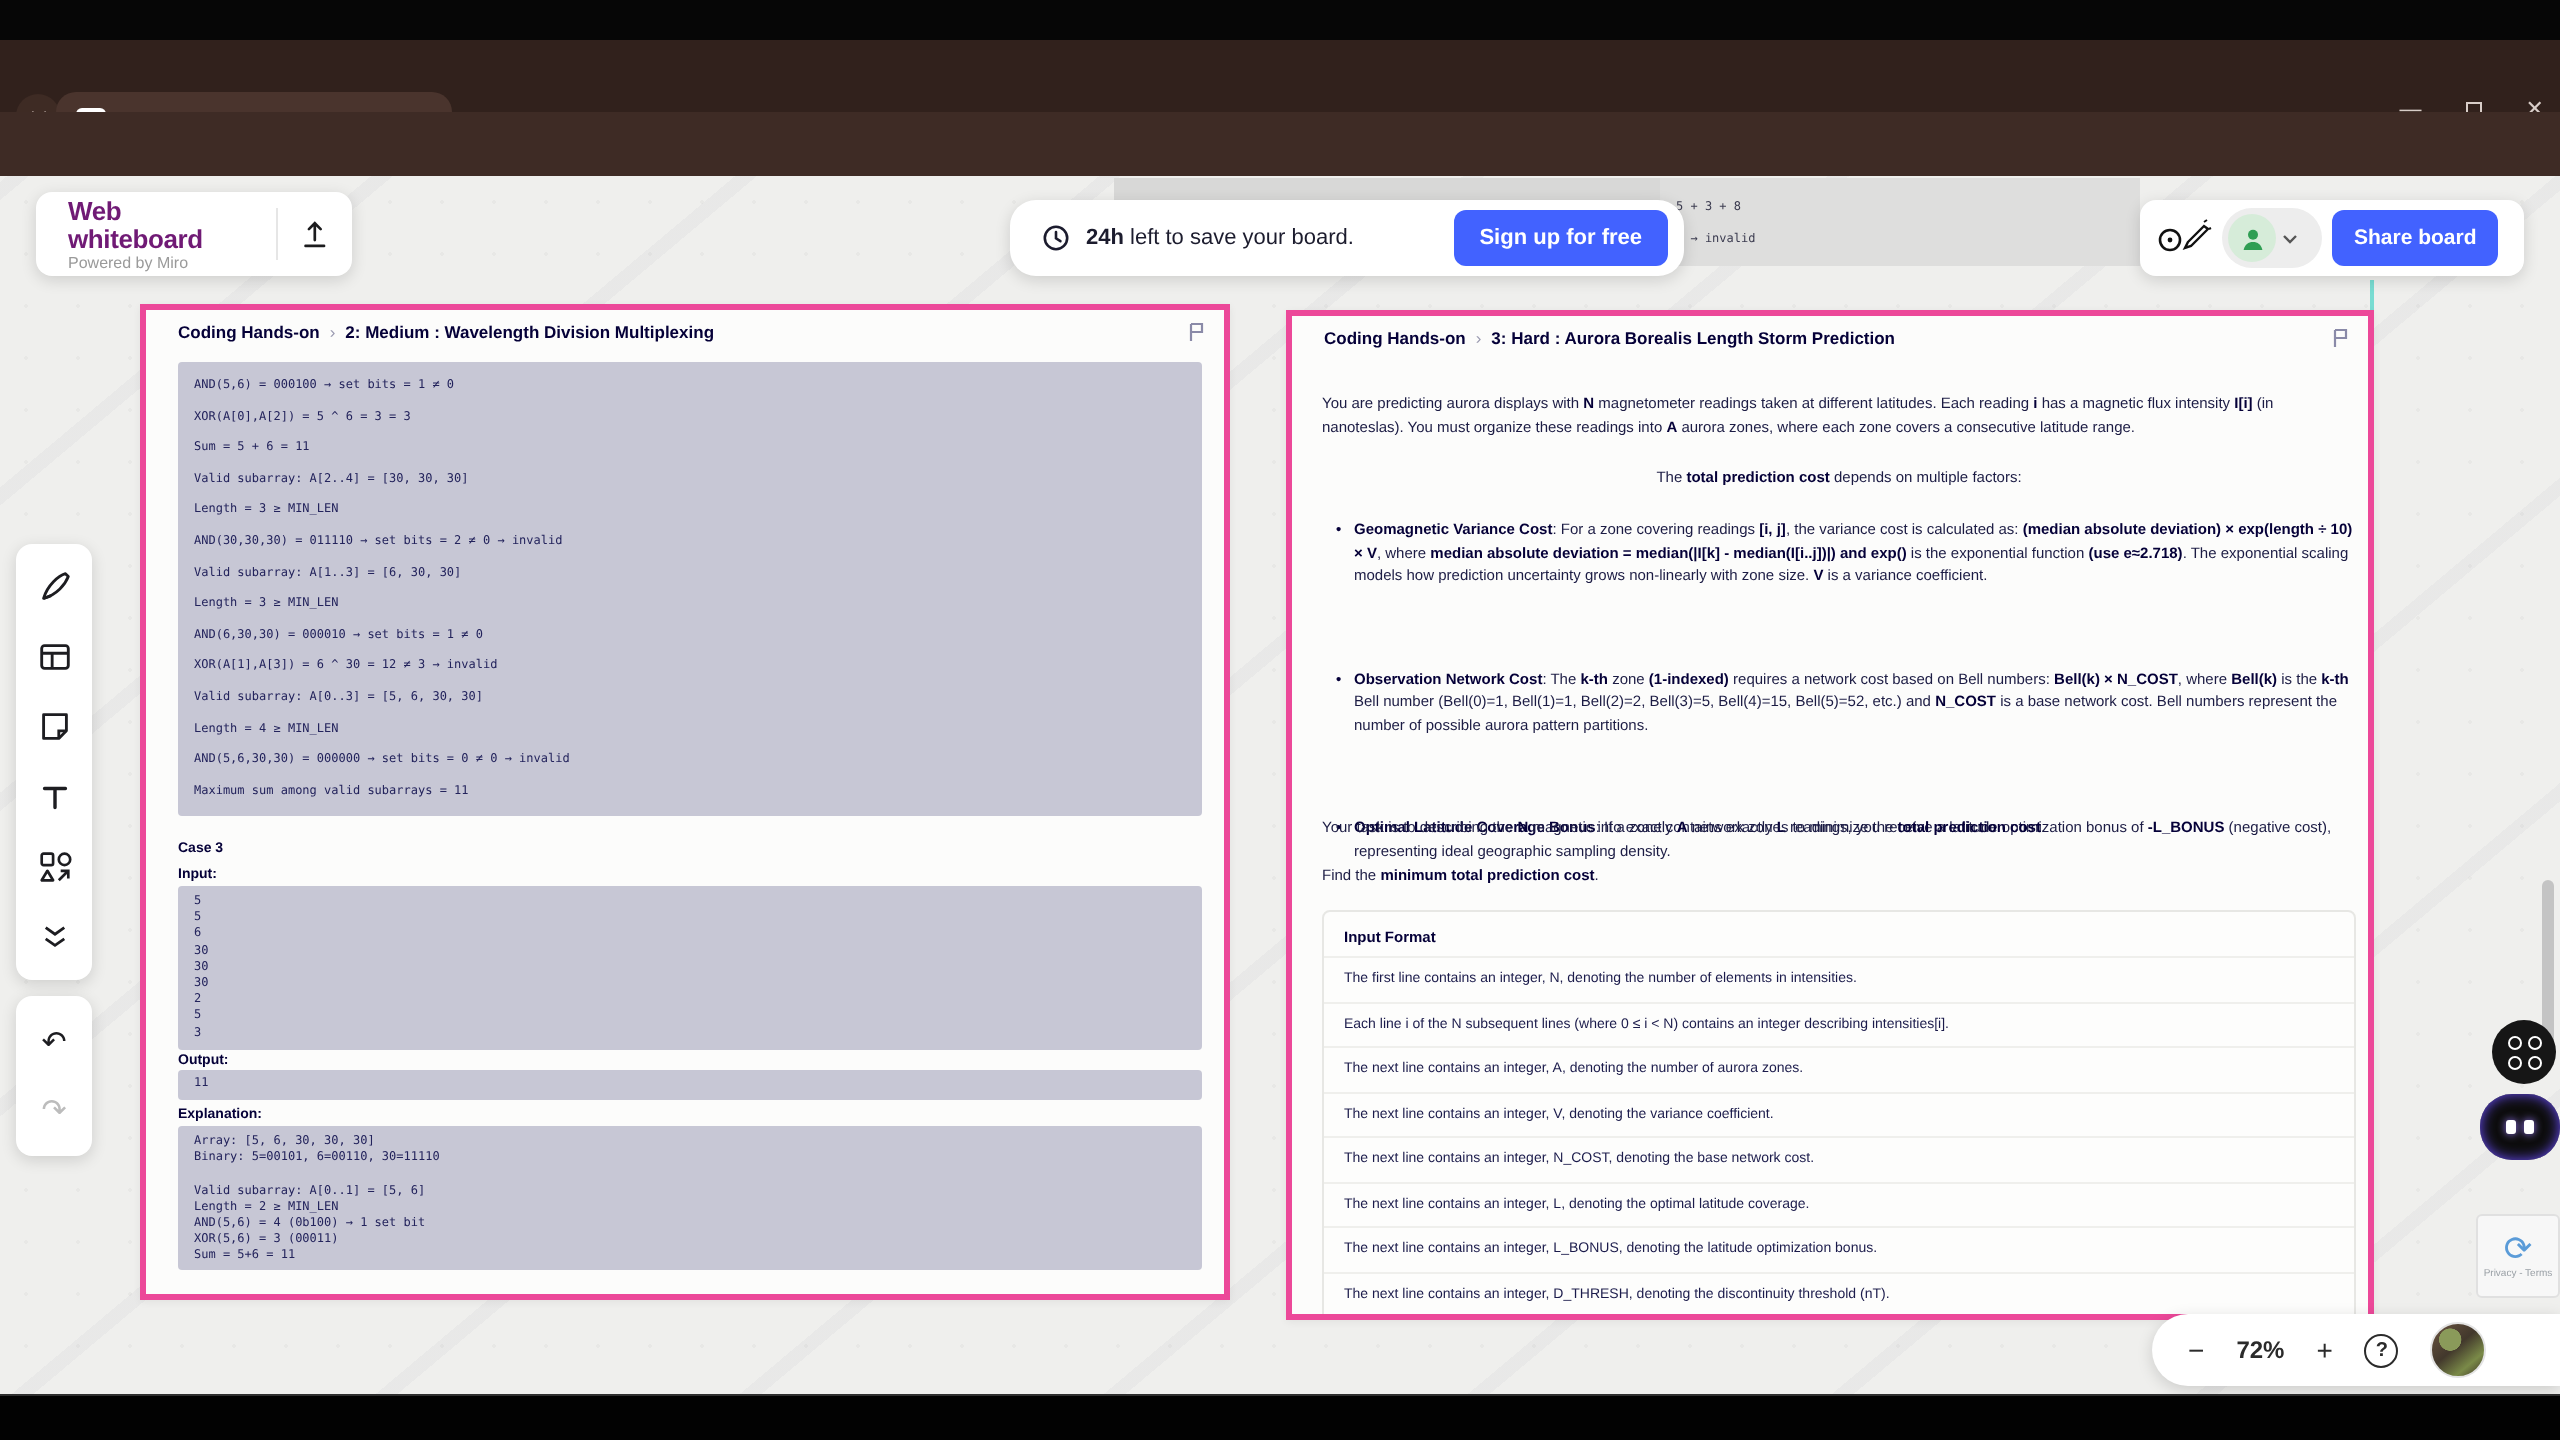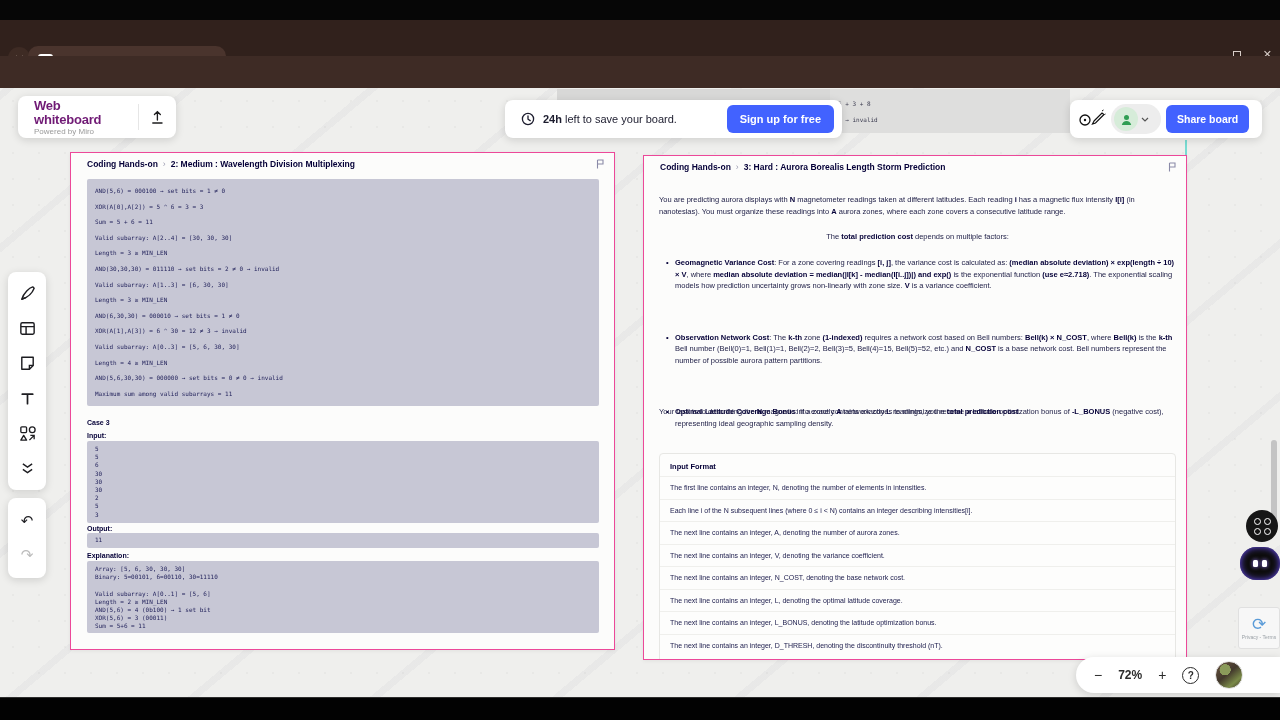--- a/index.html
+++ b/index.html
@@ -46,33 +46,33 @@
   .grey-band .lighter { position:absolute; left:273px; top:0; width:240px; height:44px; background:#dededd; }
   .grey-band .snippet { position:absolute; left:281px; top:7px; font-family:"DejaVu Sans Mono", monospace; font-size:6px; line-height:16px; color:#3c3c50; white-space:pre; }
 
   .card { background:#fff; border-radius:8px; box-shadow:0 2px 8px rgba(0,0,0,0.14); }
 
   .logo-card { position:absolute; left:18px; top:96px; width:158px; height:42px; display:flex; align-items:center; padding:0 10px 0 16px; }
   .logo-title { font-size:13px; font-weight:700; color:#701a75; letter-spacing:-0.2px; line-height:14px; }
   .logo-sub { font-size:8px; color:#9a9a9a; }
   .logo-divider { width:1px; height:26px; background:#e6e6e6; margin:0 10px 0 8px; }
 
-  .center-card { position:absolute; left:505px; top:100px; width:337px; height:38px; display:flex; align-items:center; padding:0 8px 0 16px; }
+  .center-card { position:absolute; left:505px; top:100px; width:337px; height:38px; display:flex; align-items:center; padding:0 8px 0 16px;border-radius:13px; }
   .notice { font-size:11px; color:#1c1c2e; margin-left:8px; white-space:nowrap; }
   .notice b { font-weight:700; }
   .btn-blue { background:#4262ff; color:#fff; font-weight:700; border:none; border-radius:6px; height:28px; display:flex; align-items:center; justify-content:center; font-family:"Liberation Sans",sans-serif; }
   .signup-btn { font-size:11px; padding:0 13px; margin-left:auto; }
 
   .right-card { position:absolute; left:1070px; top:100px; width:192px; height:38px; display:flex; align-items:center; padding:0 6px 0 8px; gap:5px; }
   .avatar-pill { width:50px; height:30px; border-radius:15px; background:#ededed; display:flex; align-items:center; padding:0 5px 0 3px; gap:3px; }
   .green-avatar { width:24px; height:24px; border-radius:50%; background:#d6ecd9; display:flex; align-items:center; justify-content:center; }
   .share-btn { font-size:10.5px; padding:0 11px; }
 
   
-  .frame { position:absolute; background:#fcfcfb; border:1px solid #ec4899; box-shadow:0 1px 4px rgba(0,0,0,0.06); overflow:hidden; }
+  .frame { position:absolute; background:#fcfcfb; border:3px solid #ec4899; box-shadow:0 1px 4px rgba(0,0,0,0.06); overflow:hidden; }
   .frame-left { left:70px; top:152px; width:545px; height:498px; }
   .frame-right { left:643px; top:155px; width:544px; height:505px; }
   .frame-titlebar { position:absolute; left:0; top:0; right:0; height:21px; display:flex; align-items:center; padding:0 9px 0 16px; }
   .crumb { font-size:8.5px; font-weight:700; color:#050038; white-space:nowrap; }
   .crumb-sep { font-size:8.5px; color:#9a9ab0; margin:0 5px; }
   .frame-title { font-size:8.5px; font-weight:700; color:#050038; white-space:nowrap; }
   .frame-flag { margin-left:auto; }
 
   .codeblock { position:absolute; background:#c7c7d5; border-radius:2px; padding:4px 8px; overflow:hidden; }
   .codeblock .cl { font-family:"DejaVu Sans Mono", monospace; color:#23235c; white-space:pre; }
@@ -258,20 +258,21 @@
         <path d="M1.5 1v8.5M1.5 1h5.5v4H1.5" stroke="#8a8aa8" stroke-width="1.1" fill="none"></path>
       </svg>
     </div>
     <div class="rf-text" style="top:38px;"><span>You are predicting aurora displays with </span><b>N</b><span> magnetometer readings taken at different latitudes. Each reading </span><b>i</b><span> has a magnetic flux intensity </span><b>I[i]</b><span> (in nanoteslas). You must organize these readings into </span><b>A</b><span> aurora zones, where each zone covers a consecutive latitude range.</span></div>
     <div class="rf-text" style="top:75px;text-align:center;"><span>The </span><b>total prediction cost</b><span> depends on multiple factors:</span></div>
     <div class="rf-text rf-bullet" style="top:101px;"><b>Geomagnetic Variance Cost</b><span>: For a zone covering readings </span><b>[i, j]</b><span>, the variance cost is calculated as: </span><b>(median absolute deviation) × exp(length ÷ 10) × V</b><span>, where </span><b>median absolute deviation = median(|I[k] - median(I[i..j])|) and exp()</b><span> is the exponential function </span><b>(use e≈2.718)</b><span>. The exponential scaling models how prediction uncertainty grows non-linearly with zone size. </span><b>V</b><span> is a variance coefficient.</span></div>
     <div class="rf-text rf-bullet" style="top:141px;"><b>Observation Network Cost</b><span>: The </span><b>k-th</b><span> zone </span><b>(1-indexed)</b><span> requires a network cost based on Bell numbers: </span><b>Bell(k) × N_COST</b><span>, where </span><b>Bell(k)</b><span> is the </span><b>k-th</b><span> Bell number (Bell(0)=1, Bell(1)=1, Bell(2)=2, Bell(3)=5, Bell(4)=15, Bell(5)=52, etc.) and </span><b>N_COST</b><span> is a base network cost. Bell numbers represent the number of possible aurora pattern partitions.</span></div>
     <div class="rf-text rf-bullet" style="top:181px;"><b>Optimal Latitude Coverage Bonus</b><span>: If a zone contains exactly </span><b>L</b><span> readings, you receive a latitude optimization bonus of </span><b>-L_BONUS</b><span> (negative cost), representing ideal geographic sampling density.</span></div>
     <div class="rf-text rf-bullet" style="top:209px;"><b>Intensity Discontinuity Penalty</b><span>: Between consecutive zones, if </span><b>|median(zone i) - median(zone i+1)| &gt; D_THRESH</b><span> nanoteslas, you pay a discontinuity penalty of </span><b>D_PEN</b><span>. This represents geomagnetic storm boundaries requiring additional analysis.</span></div>
     <div class="rf-text" style="top:250px;"><span>Your task is to describing the </span><b>N</b><span> magnetic into exactly </span><b>A</b><span> network zones to minimize the </span><b>total prediction cost</b><span>.</span></div>
+    <div class="rf-text" style="top:274px;"><span>Find the </span><b>minimum total prediction cost</b><span>.</span></div>
     <div class="if-box">
       <div class="if-heading">Input Format</div>
       <div class="if-rows">
           <div class="cl">The first line contains an integer, N, denoting the number of elements in intensities.</div>
           <div class="cl">Each line i of the N subsequent lines (where 0 ≤ i &lt; N) contains an integer describing intensities[i].</div>
           <div class="cl">The next line contains an integer, A, denoting the number of aurora zones.</div>
           <div class="cl">The next line contains an integer, V, denoting the variance coefficient.</div>
           <div class="cl">The next line contains an integer, N_COST, denoting the base network cost.</div>
           <div class="cl">The next line contains an integer, L, denoting the optimal latitude coverage.</div>
           <div class="cl">The next line contains an integer, L_BONUS, denoting the latitude optimization bonus.</div>

